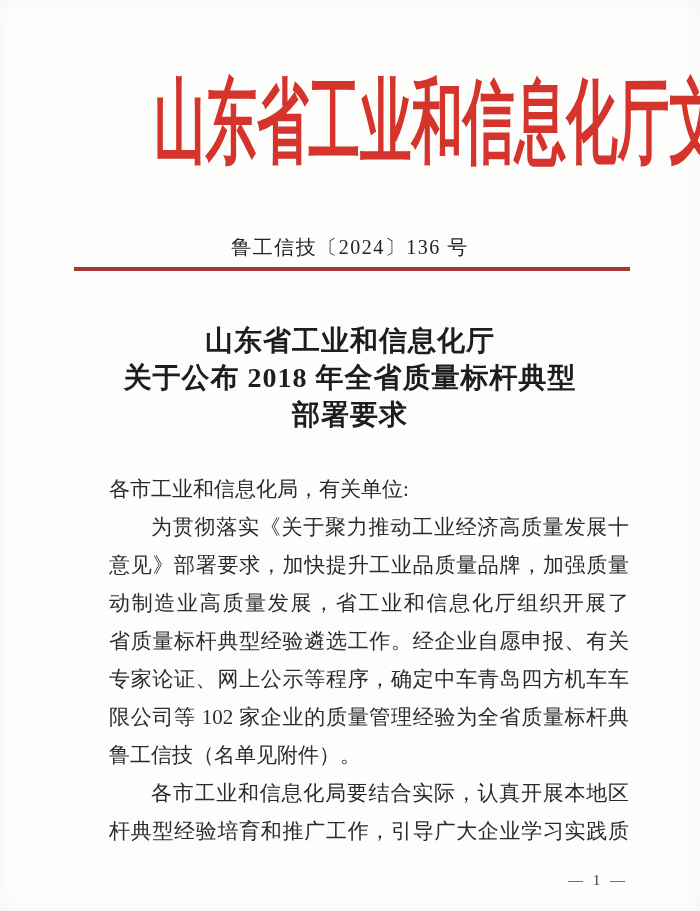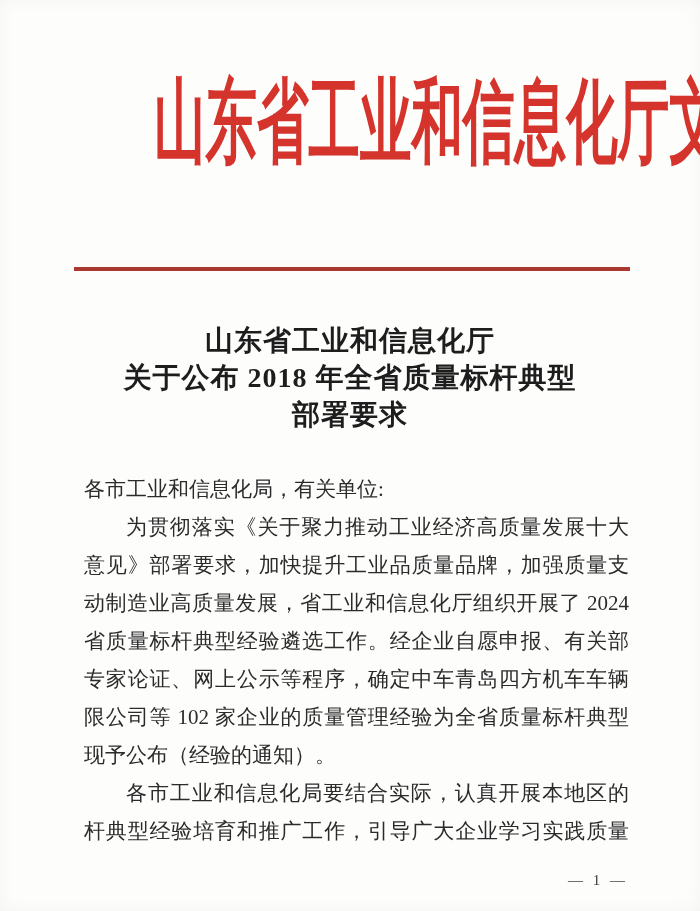--- a/index.html
+++ b/index.html
@@ -74,20 +74,21 @@
     width: 545px;
     font-size: 21px;
     line-height: 38px;
     color: #2b2b2b;
   }
   .body-line {
     height: 38px;
     overflow: hidden;
     text-align: justify;
     text-align-last: justify;
+    margin-left: 25px;
   }
   .body-line.no-justify {
     text-align: left;
     text-align-last: left;
   }
   .body-line.indent {
     text-indent: 2em;
   }
   
   .page-number {
@@ -101,37 +102,38 @@
     letter-spacing: 3px;
   }
 </style>
 </head>
 <body>
 
 <div class="page">
 
   <div class="red-title">山东省工业和信息化厅文件</div>
 
+  <div class="doc-number">鲁工信技〔2024〕136 号</div>
 
   <div class="red-rule"></div>
 
   <div class="notice-title">
     <div>山东省工业和信息化厅</div>
     <div>关于公布 2018 年全省质量标杆典型</div>
     <div>部署要求</div>
   </div>
 
   <div class="body-text">
     <div class="body-line no-justify">各市工业和信息化局，有关单位:</div>
     <div class="body-line indent">为贯彻落实《关于聚力推动工业经济高质量发展十大行动的</div>
     <div class="body-line">意见》部署要求，加快提升工业品质量品牌，加强质量支撑，推</div>
     <div class="body-line">动制造业高质量发展，省工业和信息化厅组织开展了 2024 年全</div>
     <div class="body-line">省质量标杆典型经验遴选工作。经企业自愿申报、有关部门推荐、</div>
     <div class="body-line">专家论证、网上公示等程序，确定中车青岛四方机车车辆股份有</div>
     <div class="body-line">限公司等 102 家企业的质量管理经验为全省质量标杆典型经验，</div>
-    <div class="body-line no-justify">现予公布（经验的通知）。</div>
+    <div class="body-line no-justify">鲁工信技（名单见附件）。</div>
     <div class="body-line indent">各市工业和信息化局要结合实际，认真开展本地区的质量标</div>
     <div class="body-line">杆典型经验培育和推广工作，引导广大企业学习实践质量标杆典</div>
   </div>
 
   <div class="page-number">— 1 —</div>
 
 </div>
 
 </body></html>

